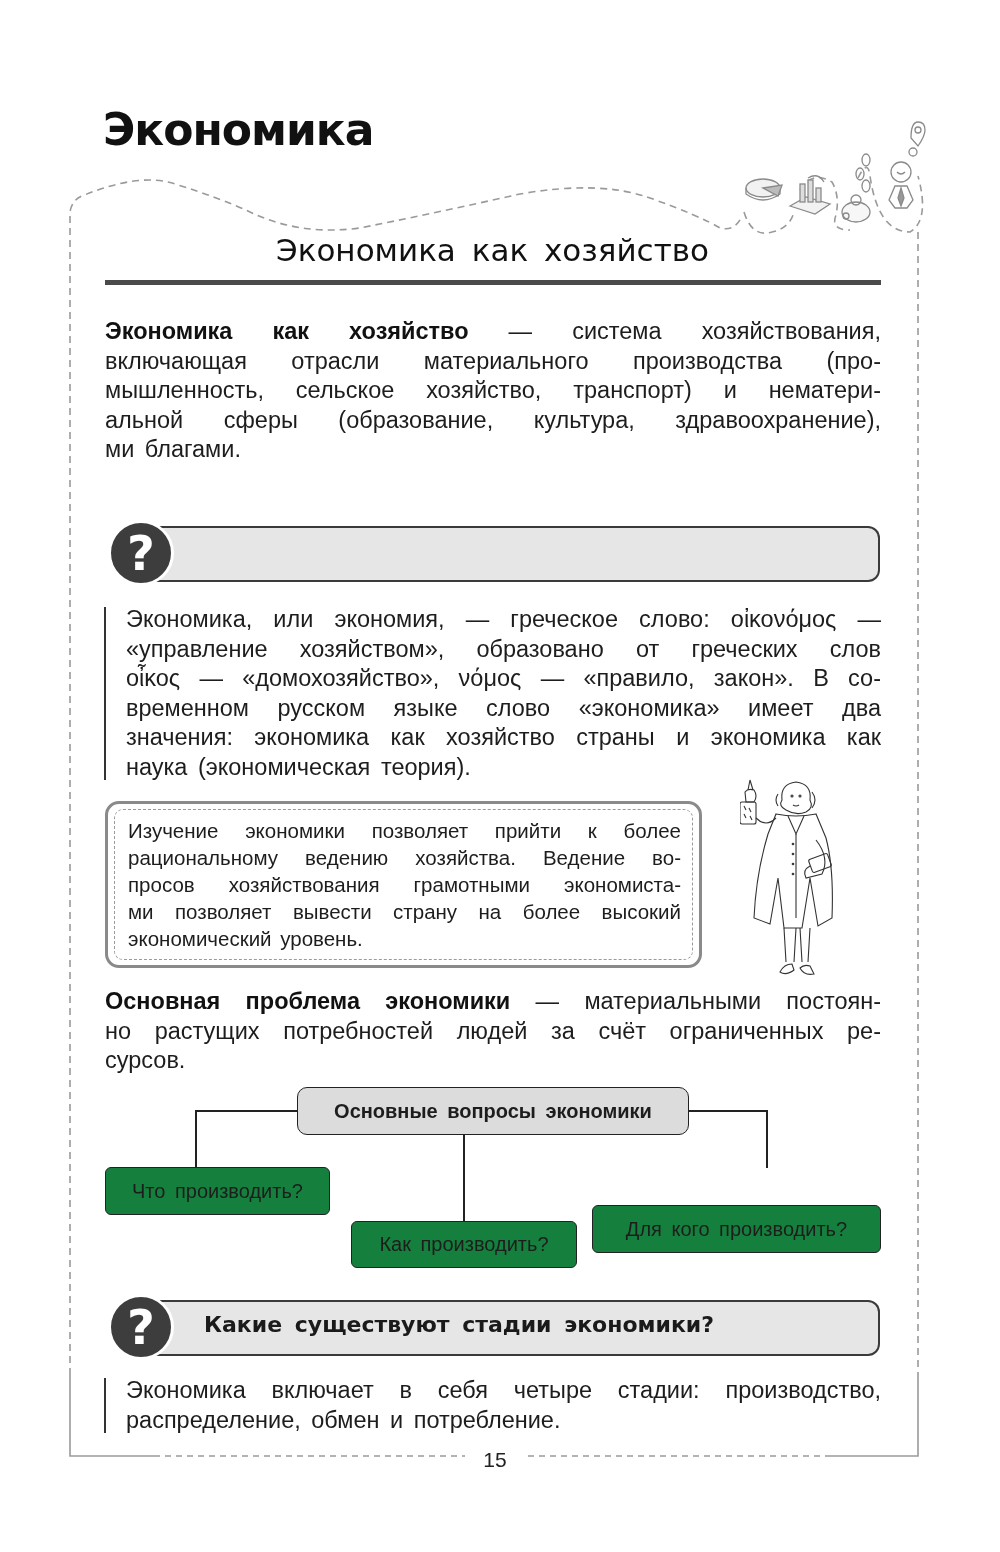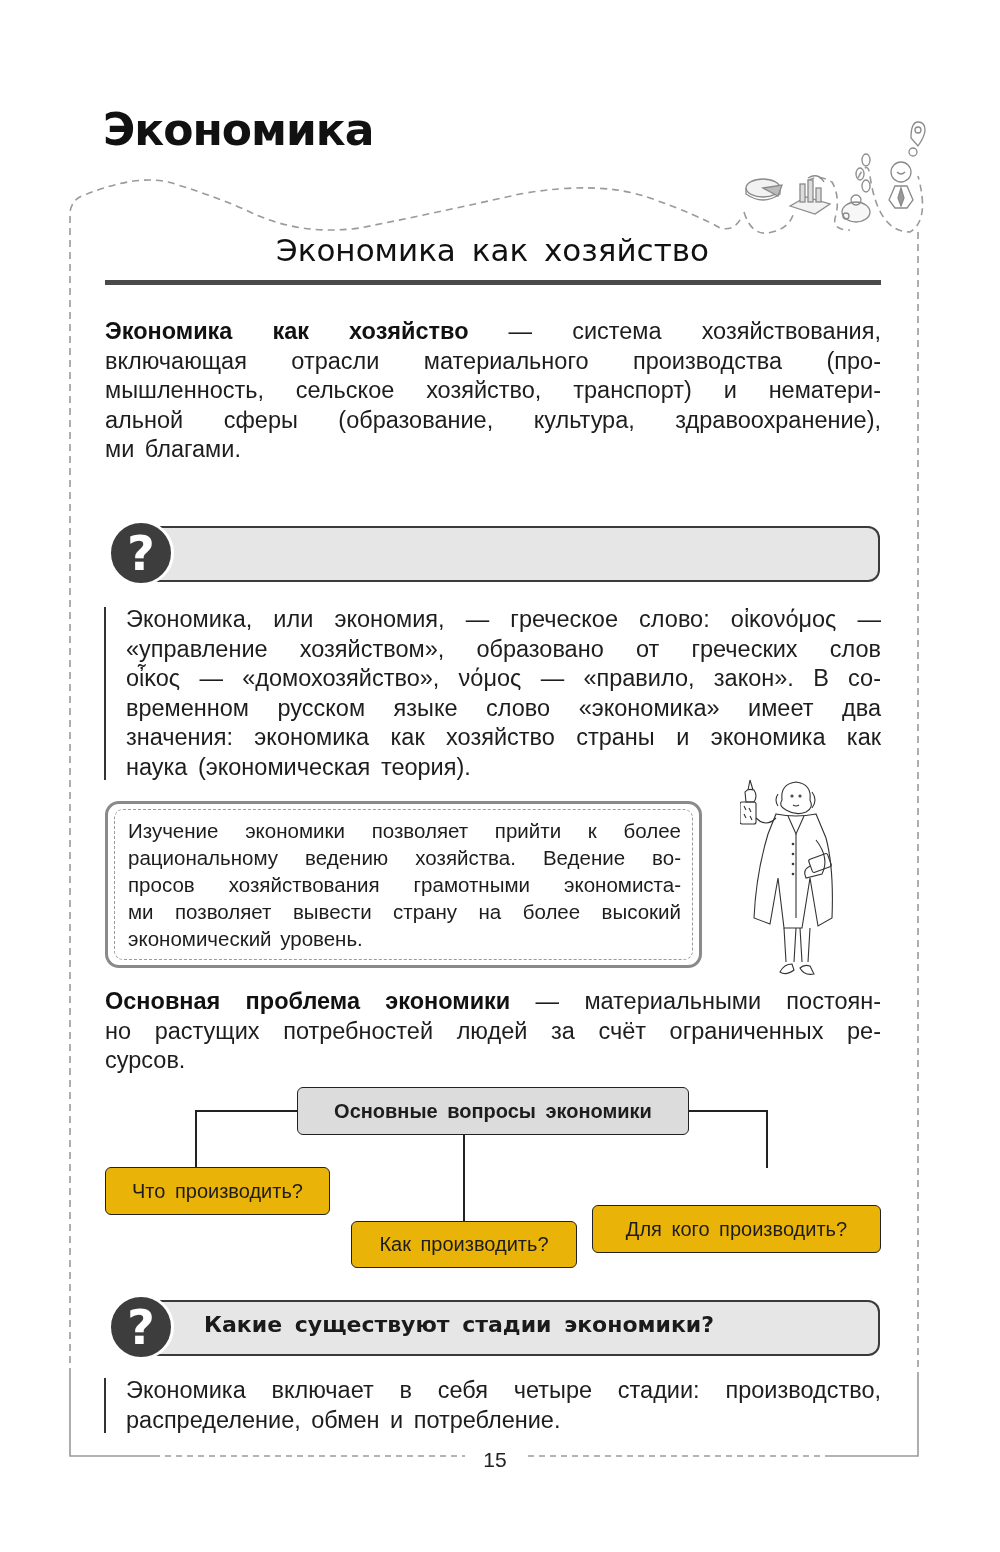--- a/index.html
+++ b/index.html
@@ -36,21 +36,21 @@
   .quote-bar { position: absolute; left: 104px; width: 2px; background: #333; }
 
   .note-box { position: absolute; left: 105px; top: 801px; width: 597px; height: 167px;
     border: 3px solid #8a8a8a; border-radius: 14px; box-sizing: border-box; }
   .note-box .inner { position: absolute; left: 6px; top: 5px; right: 6px; bottom: 5px;
     border: 1.5px dashed #9a9a9a; border-radius: 9px; }
   .note-text { position: absolute; left: 128px; top: 817px; width: 553px; font-size: 20.5px; line-height: 27px; color: #1d1d1d; word-spacing: 3px; }
 
   .figure { position: absolute; left: 740px; top: 778px; }
 
-  .diagram-box { position: absolute; border: 1.6px solid #222; border-radius: 6px; background: #eab308;
+  .diagram-box { position: absolute; border: 1.6px solid #222; border-radius: 6px; background: #15803d;
     box-sizing: border-box; font-size: 20px; color: #1d1d1d; display: flex; align-items: center; justify-content: center;
     word-spacing: 4px; }
   .diagram-box.root { background: #dcdcdc; font-weight: bold; font-size: 20px; }
   .conn { position: absolute; background: #222; }
 
   .page-number { position: absolute; left: 470px; top: 1448px; width: 50px; text-align: center; font-size: 21px; color: #222; }
 </style>
 </head>
 <body>
 
@@ -183,21 +183,21 @@
   <span class="line last">сурсов.</span>
 </div>
 
 <div>
   <div class="conn" style="left:195px; top:1110px; width:103px; height:1.6px;"></div>
   <div class="conn" style="left:195px; top:1110px; width:1.6px; height:58px;"></div>
   <div class="conn" style="left:688px; top:1110px; width:79px; height:1.6px;"></div>
   <div class="conn" style="left:766px; top:1110px; width:1.6px; height:58px;"></div>
   <div class="conn" style="left:463px; top:1135px; width:1.6px; height:88px;"></div>
 
-  <div class="diagram-box root" style="left:297px; top:1087px; width:392px; height:48px;">Основные вопросы экономики</div>
+  <div class="diagram-box root" style="left:297px; top:1087px; width:392px; height:48px;border-radius:10px;">Основные вопросы экономики</div>
   <div class="diagram-box" style="left:105px; top:1167px; width:225px; height:48px;">Что производить?</div>
   <div class="diagram-box" style="left:351px; top:1221px; width:226px; height:47px;">Как производить?</div>
   <div class="diagram-box" style="left:592px; top:1167px; width:289px; height:48px;margin-top:38px;">Для кого производить?</div>
 </div>
 
 <div class="question-banner" style="top:1298px;">
   <div class="bar"></div>
   <div class="circle">?</div>
   <div class="q-text">Какие существуют стадии экономики?</div>
 </div>

